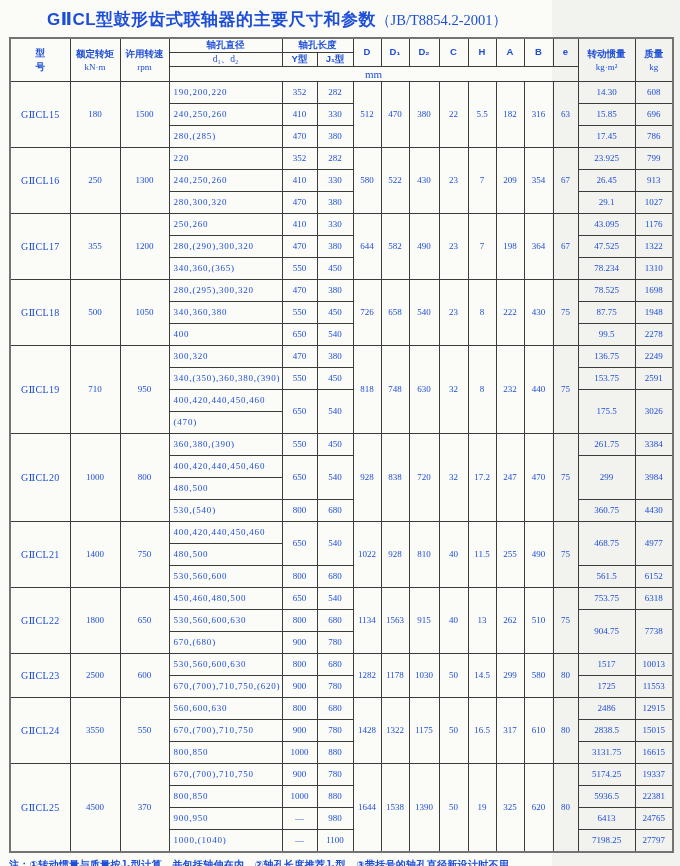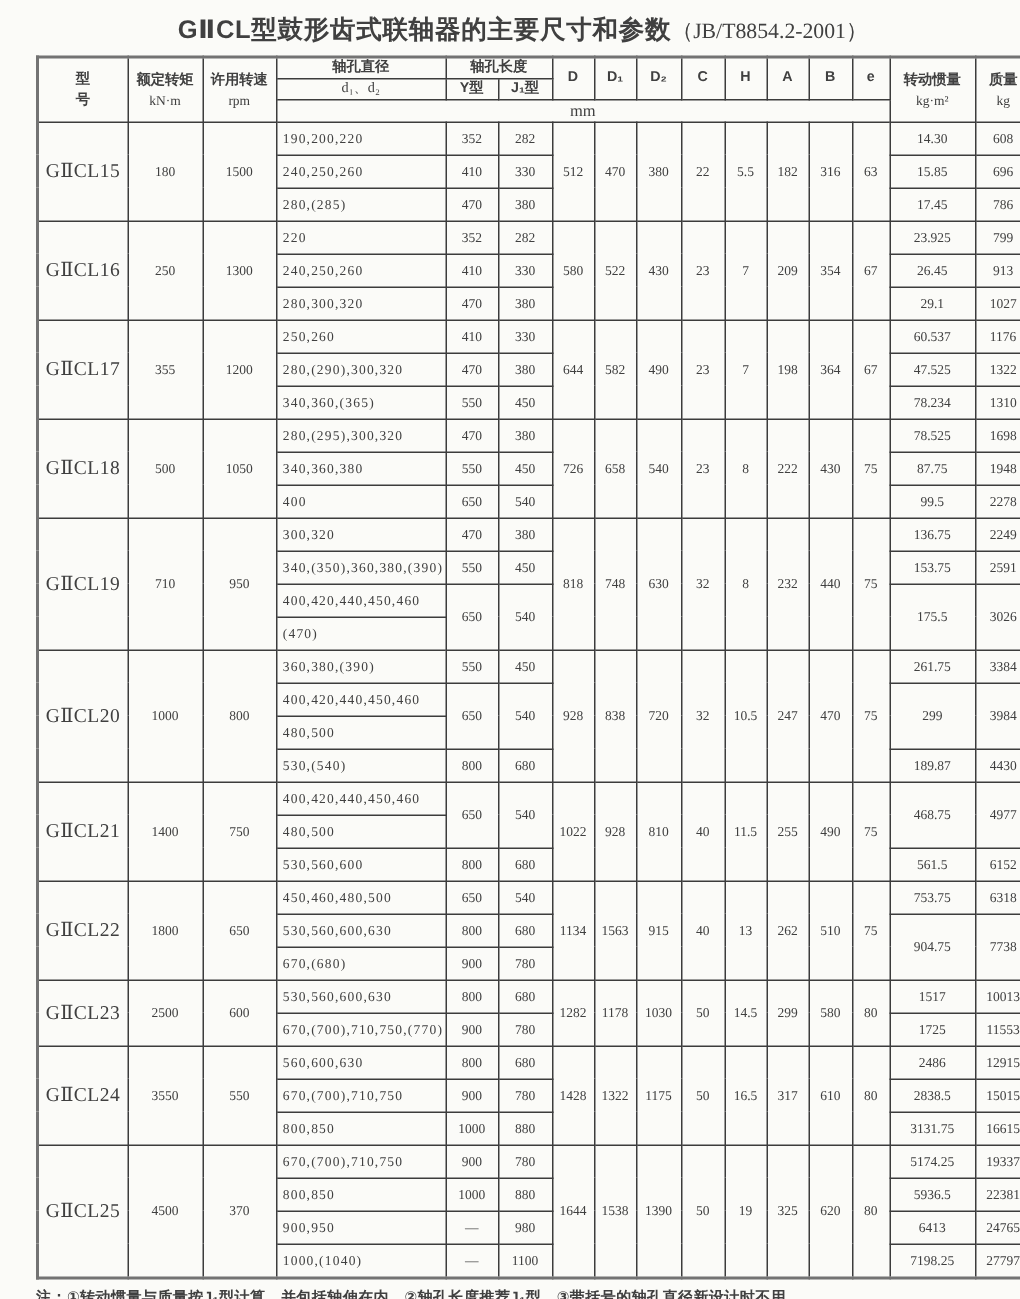--- a/index.html
+++ b/index.html
@@ -1,19 +1,19 @@
 <!DOCTYPE html>
 <html><head>
 <meta charset="utf-8">
 <style>
   html,body{margin:0;padding:0;background:#f2f2ef;}
   .page{
-    width:680px;height:866px;box-sizing:border-box;
-    background:#fbfbf8;padding:5px 7px 0 24px;
-    font-family:"Liberation Serif","DejaVu Serif",serif;color:#404040;
+    width:552px;height:866px;box-sizing:border-box;
+    background:#fbfbf8;padding:5px 7px 0 9px;
+    font-family:"Liberation Serif","DejaVu Serif",serif;color:#1d4ed8;
     position:relative;
   }
   .title{
     text-align:center;margin:3px 0 6px 0;white-space:nowrap;
   }
   .title .main{
     font-family:"Liberation Sans","DejaVu Sans",sans-serif;
     font-weight:bold;font-size:17px;letter-spacing:0.5px;
   }
   .title .std{
@@ -29,21 +29,21 @@
   }
   thead th{
     font-family:"Liberation Sans","DejaVu Sans",sans-serif;
     font-weight:bold;font-size:9.5px;padding:1px 0;
   }
   thead .unit{font-family:"Liberation Serif",serif;font-weight:normal;font-size:9px;margin-top:2px;}
   thead .lbl{margin-top:2px;}
   .stack{width:1.2em;margin:0 auto;word-break:break-all;line-height:1.5;}
   tbody td{height:21px;}
   td.bore{text-align:left;padding-left:4px;letter-spacing:0.8px;}
-  td.model{font-size:13px;letter-spacing:0.3px;}
+  td.model{font-size:10px;letter-spacing:0.3px;}
   tr.group-first td{border-top:1.5px solid #222;}
   .hrow-mm th{font-family:"Liberation Serif",serif;font-weight:normal;font-size:11px;padding:0;height:14px;}
   .note{
     margin-top:5px;font-family:"Liberation Sans","DejaVu Sans",sans-serif;
     font-weight:bold;font-size:10px;letter-spacing:0.3px;
   }
 </style>
 </head>
 <body>
 
@@ -186,21 +186,21 @@
           <td>410</td>
           <td>330</td>
           <td rowspan="3">644</td>
           <td rowspan="3">582</td>
           <td rowspan="3">490</td>
           <td rowspan="3">23</td>
           <td rowspan="3">7</td>
           <td rowspan="3">198</td>
           <td rowspan="3">364</td>
           <td rowspan="3">67</td>
-          <td>60.537</td>
+          <td>43.095</td>
           <td>1176</td>
         </tr>
         <tr>
           <td class="bore">280,(290),300,320</td>
           <td>470</td>
           <td>380</td>
           <td>47.525</td>
           <td>1322</td>
         </tr>
         <tr>
@@ -281,42 +281,42 @@
           <td rowspan="4" class="model">GⅡCL20</td>
           <td rowspan="4">1000</td>
           <td rowspan="4">800</td>
           <td class="bore">360,380,(390)</td>
           <td>550</td>
           <td>450</td>
           <td rowspan="4">928</td>
           <td rowspan="4">838</td>
           <td rowspan="4">720</td>
           <td rowspan="4">32</td>
-          <td rowspan="4">10.5</td>
+          <td rowspan="4">17.2</td>
           <td rowspan="4">247</td>
           <td rowspan="4">470</td>
           <td rowspan="4">75</td>
           <td>261.75</td>
           <td>3384</td>
         </tr>
         <tr>
           <td class="bore">400,420,440,450,460</td>
           <td rowspan="2">650</td>
           <td rowspan="2">540</td>
           <td rowspan="2">299</td>
           <td rowspan="2">3984</td>
         </tr>
         <tr>
           <td class="bore">480,500</td>
         </tr>
         <tr>
           <td class="bore">530,(540)</td>
           <td>800</td>
           <td>680</td>
-          <td>189.87</td>
+          <td>360.75</td>
           <td>4430</td>
         </tr>
         <tr class="group-first">
           <td rowspan="3" class="model">GⅡCL21</td>
           <td rowspan="3">1400</td>
           <td rowspan="3">750</td>
           <td class="bore">400,420,440,450,460</td>
           <td rowspan="2">650</td>
           <td rowspan="2">540</td>
           <td rowspan="3">1022</td>
@@ -382,21 +382,21 @@
           <td rowspan="2">1030</td>
           <td rowspan="2">50</td>
           <td rowspan="2">14.5</td>
           <td rowspan="2">299</td>
           <td rowspan="2">580</td>
           <td rowspan="2">80</td>
           <td>1517</td>
           <td>10013</td>
         </tr>
         <tr>
-          <td class="bore">670,(700),710,750,(770)</td>
+          <td class="bore">670,(700),710,750,(620)</td>
           <td>900</td>
           <td>780</td>
           <td>1725</td>
           <td>11553</td>
         </tr>
         <tr class="group-first">
           <td rowspan="3" class="model">GⅡCL24</td>
           <td rowspan="3">3550</td>
           <td rowspan="3">550</td>
           <td class="bore">560,600,630</td>

